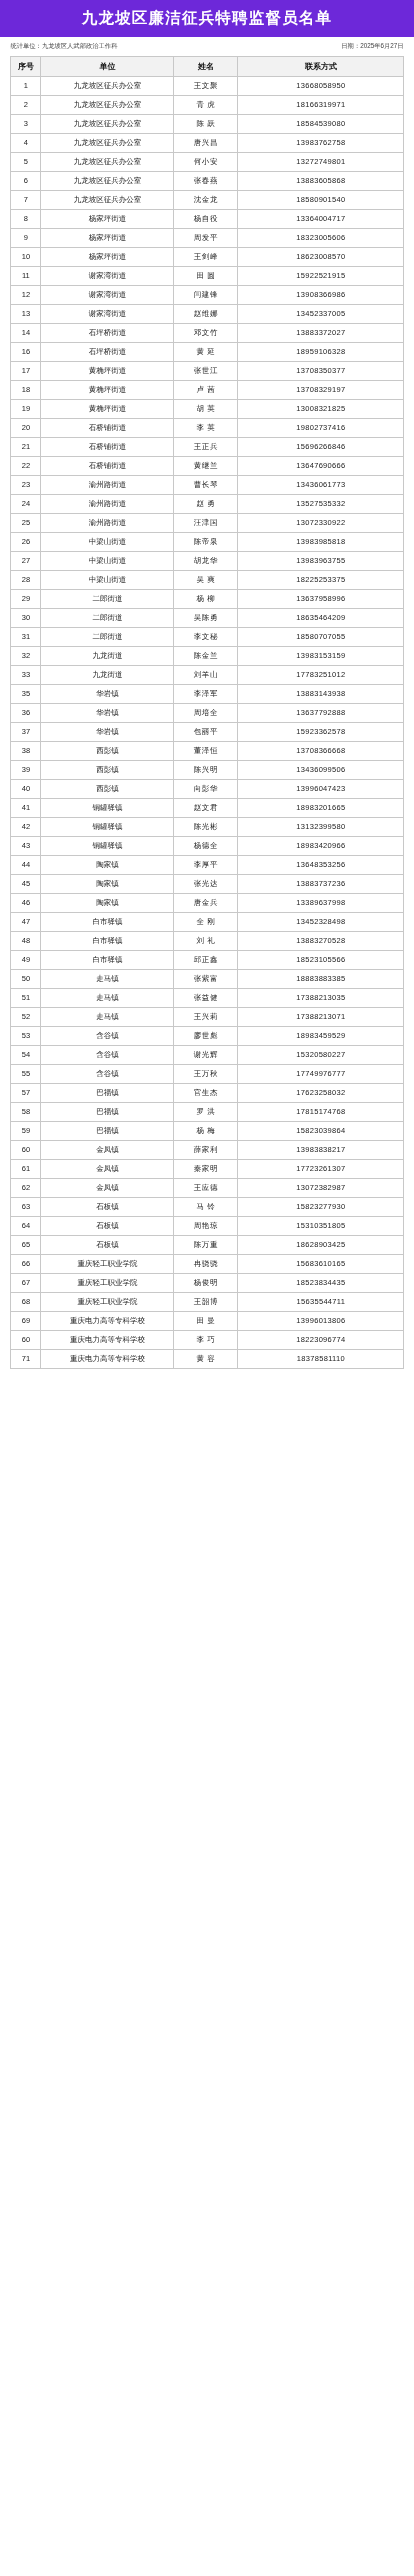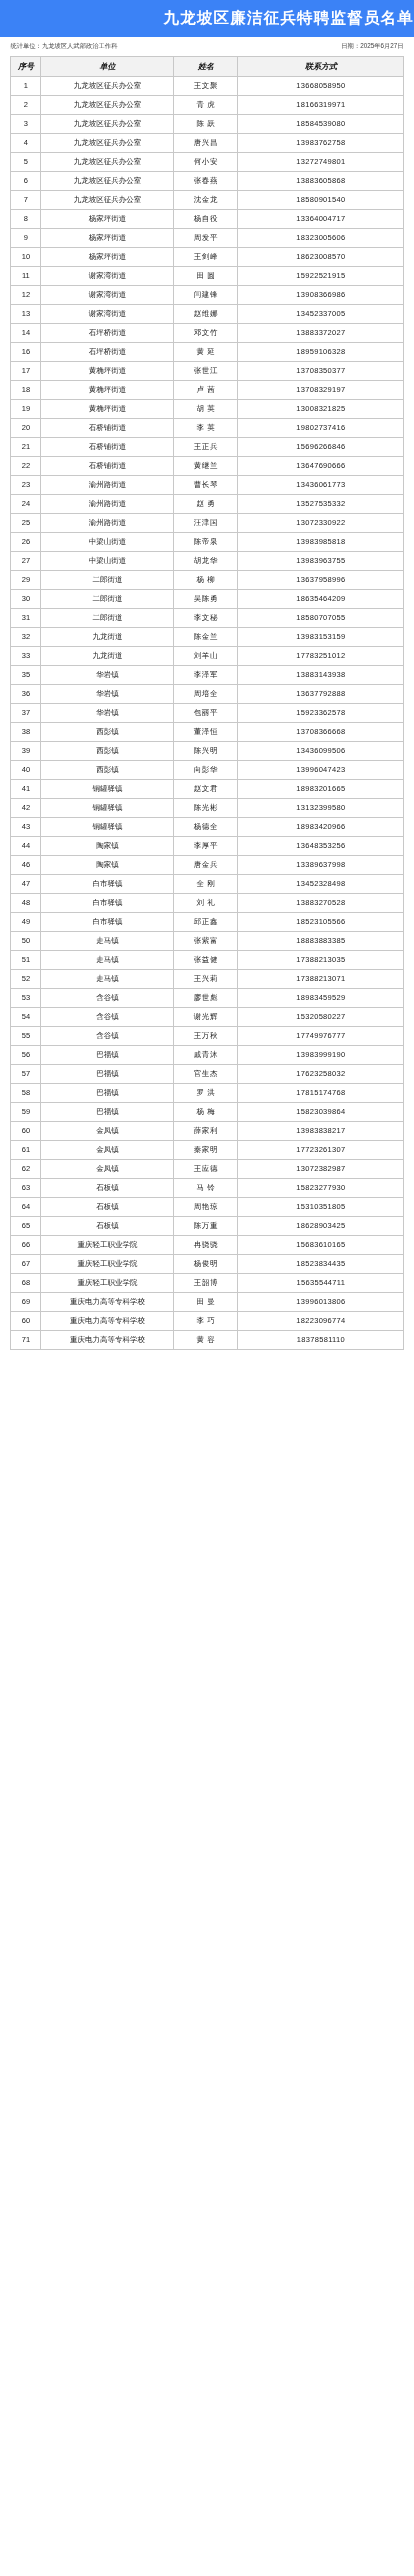--- a/index.html
+++ b/index.html
@@ -13,23 +13,23 @@
     color: #222;
   }
   .page {
     width: 414px;
     box-sizing: border-box;
     background: #ffffff;
     padding: 0 0 5.8px 0;
     position: relative;
   }
   .title-bar {
-    background: #3b82f6;
+    background: #6d28d9;
     color: #ffffff;
-    text-align: right;
+    text-align: center;
     padding: 8px 0 7.5px 0;
     font-size: 15.5px;
     font-weight: bold;
     letter-spacing: 1.2px;
   }
   .meta-row {
     display: flex;
     align-items: baseline;
     padding: 5.8px 10.4px 4.6px 10.4px;
     font-size: 7px;
@@ -60,21 +60,20 @@
     height: 11px;
     overflow: hidden;
     white-space: nowrap;
   }
   table.roster thead th {
     background: #f2f2f2;
     font-weight: bold;
     font-size: 8px;
     color: #111;
     padding: 4px 1.2px;
-    font-style: italic;
   }
   col.c-idx { width: 30px; }
   col.c-unit { width: 133px; }
   col.c-name { width: 64px; }
   col.c-contact { width: 166px; }
   td.idx { font-size: 7.5px; color: #222; }
   td.unit { font-size: 7.5px; color: #222; }
   td.name { font-size: 7.5px; color: #222; letter-spacing: 0.6px; }
   td.contact { font-size: 7.5px; color: #222; letter-spacing: 0.3px; }
   .footer-space { height: 3.5px; }
@@ -257,20 +256,26 @@
           <td class="name">陈帝泉</td>
           <td class="contact">13983985818</td>
         </tr>
         <tr>
           <td class="idx">27</td>
           <td class="unit">中梁山街道</td>
           <td class="name">胡龙华</td>
           <td class="contact">13983963755</td>
         </tr>
         <tr>
+          <td class="idx">28</td>
+          <td class="unit">中梁山街道</td>
+          <td class="name">吴 爽</td>
+          <td class="contact">18225253375</td>
+        </tr>
+        <tr>
           <td class="idx">29</td>
           <td class="unit">二郎街道</td>
           <td class="name">杨 柳</td>
           <td class="contact">13637958996</td>
         </tr>
         <tr>
           <td class="idx">30</td>
           <td class="unit">二郎街道</td>
           <td class="name">吴陈勇</td>
           <td class="contact">18635464209</td>
@@ -347,20 +352,26 @@
           <td class="name">杨德全</td>
           <td class="contact">18983420966</td>
         </tr>
         <tr>
           <td class="idx">44</td>
           <td class="unit">陶家镇</td>
           <td class="name">李厚平</td>
           <td class="contact">13648353256</td>
         </tr>
         <tr>
+          <td class="idx">45</td>
+          <td class="unit">陶家镇</td>
+          <td class="name">张光达</td>
+          <td class="contact">13883737236</td>
+        </tr>
+        <tr>
           <td class="idx">46</td>
           <td class="unit">陶家镇</td>
           <td class="name">唐金兵</td>
           <td class="contact">13389637998</td>
         </tr>
         <tr>
           <td class="idx">47</td>
           <td class="unit">白市驿镇</td>
           <td class="name">全 刚</td>
           <td class="contact">13452328498</td>
@@ -407,26 +418,20 @@
           <td class="name">谢光辉</td>
           <td class="contact">15320580227</td>
         </tr>
         <tr>
           <td class="idx">55</td>
           <td class="unit">含谷镇</td>
           <td class="name">王万秋</td>
           <td class="contact">17749976777</td>
         </tr>
         <tr>
-          <td class="idx">56</td>
-          <td class="unit">巴福镇</td>
-          <td class="name">戚青沐</td>
-          <td class="contact">13983999190</td>
-        </tr>
-        <tr>
           <td class="idx">57</td>
           <td class="unit">巴福镇</td>
           <td class="name">官生杰</td>
           <td class="contact">17623258032</td>
         </tr>
         <tr>
           <td class="idx">58</td>
           <td class="unit">巴福镇</td>
           <td class="name">罗 洪</td>
           <td class="contact">17815174768</td>

